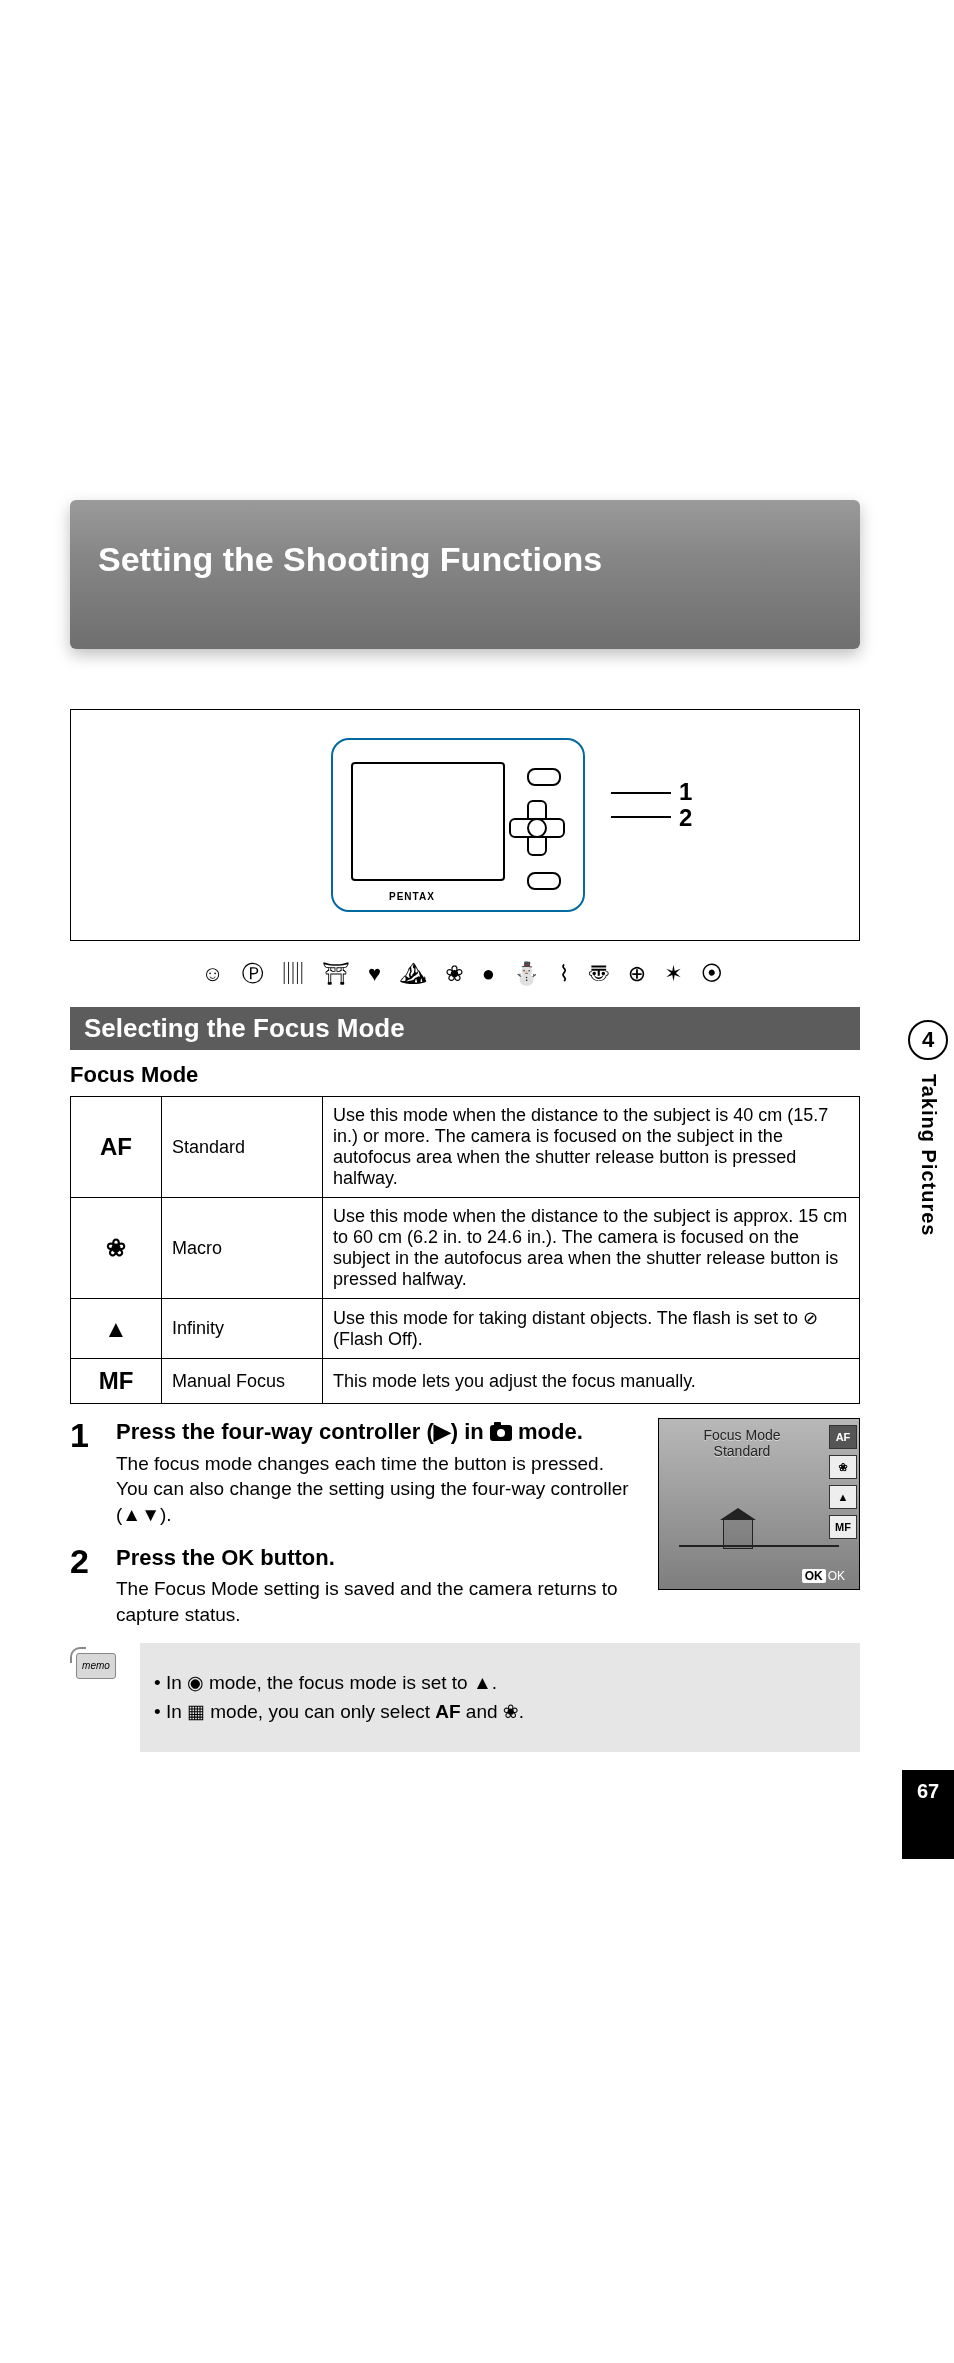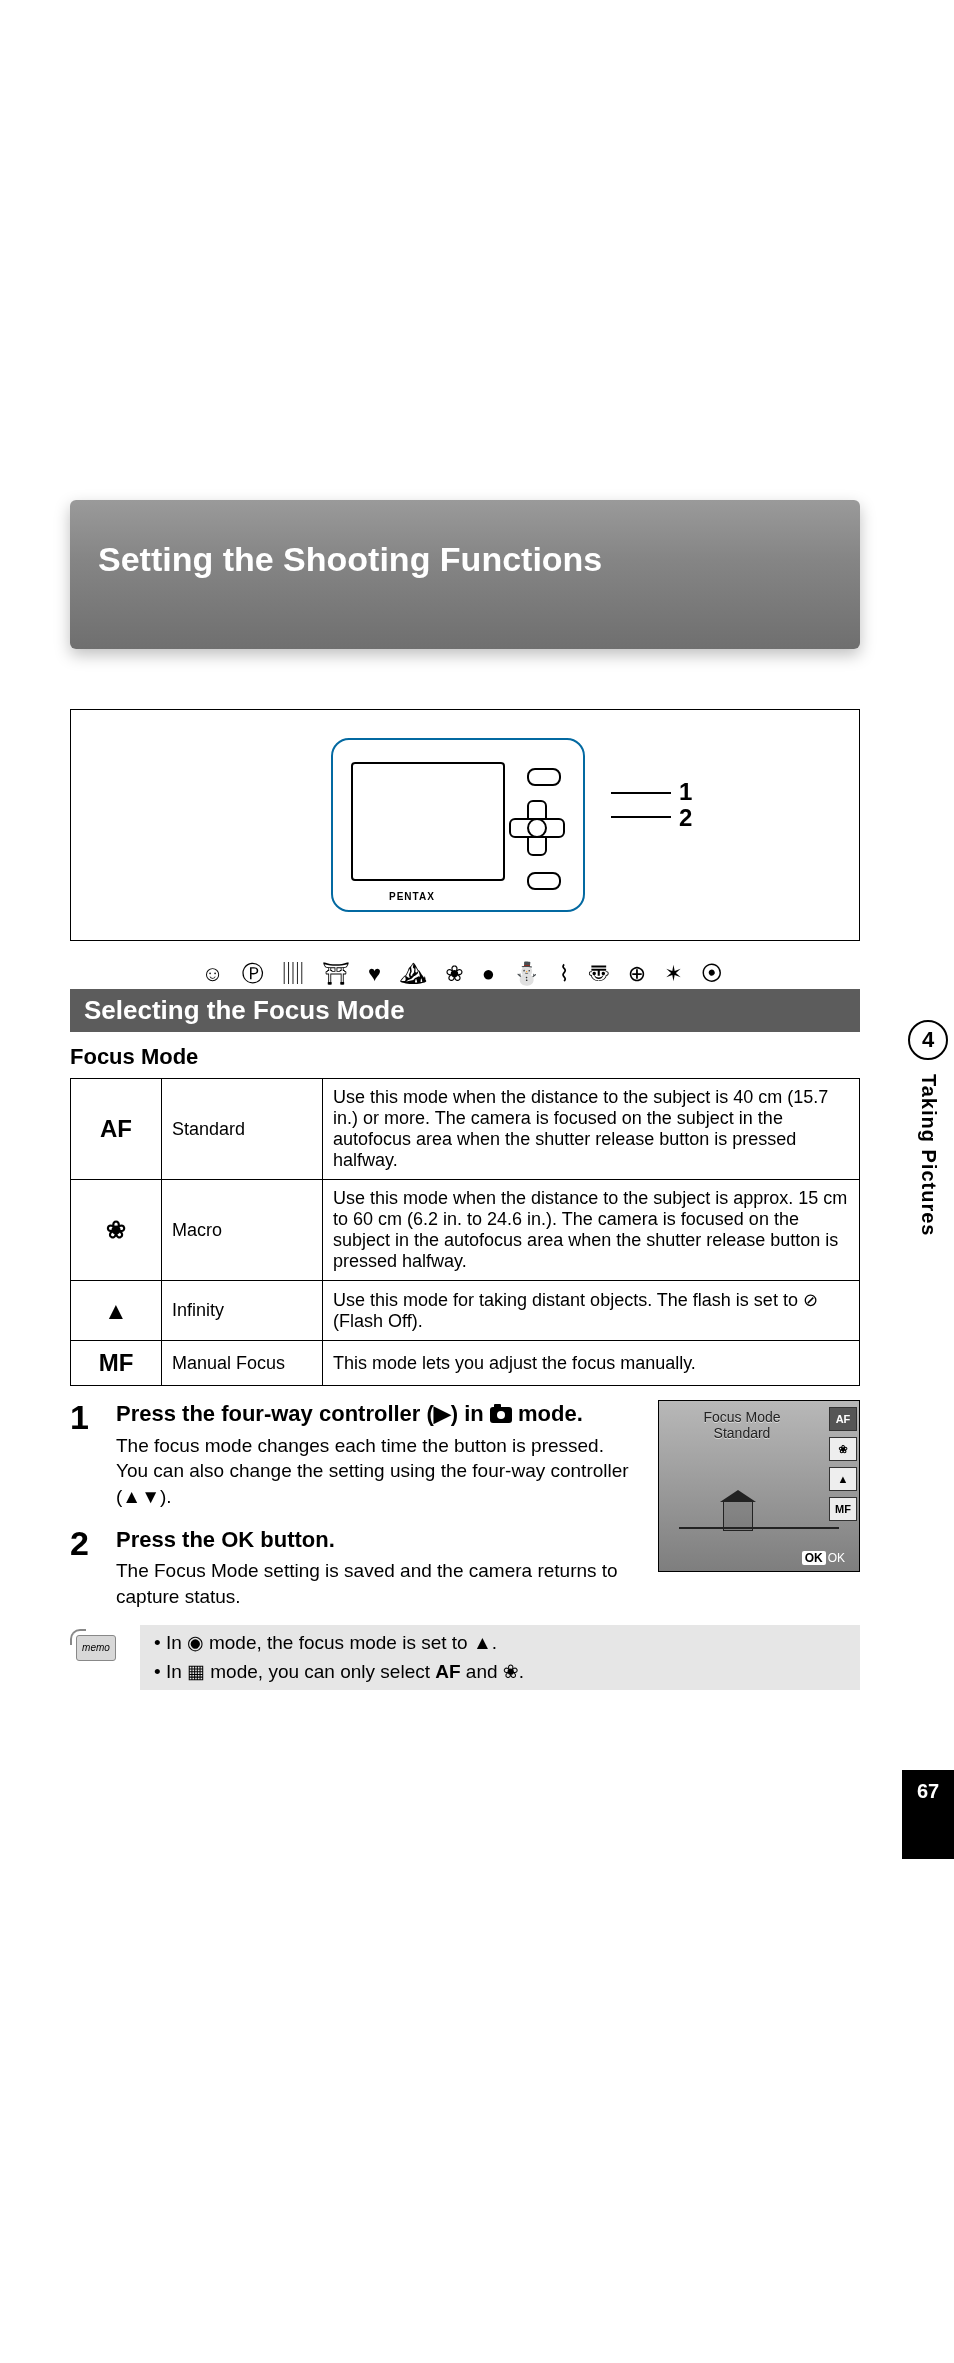--- a/index.html
+++ b/index.html
@@ -82,20 +82,21 @@
     font-size:22px;
     margin-top:18px;
     letter-spacing:6px;
   }
   .section-band {
     background:#5c5c5c;
     color:#fff;
     font-size:26px;
     font-weight:bold;
     padding:6px 14px;
+    margin-top:18px;
   }
   .subhead {
     font-weight:bold;
     font-size:22px;
     margin:12px 0 8px 0;
   }
   table.focus {
     border-collapse:collapse;
     width:100%;
     font-size:18px;
@@ -183,21 +184,21 @@
     position:absolute; left:6px; top:6px; width:38px; height:24px;
     background:#d8d8d8; border:1px solid #888; border-radius:3px;
     font-size:10px; text-align:center; line-height:24px; font-style:italic;
   }
   .memo-icon .curl {
     position:absolute; left:0; top:0; width:14px; height:14px;
     border:2px solid #888; border-right:none; border-bottom:none;
     border-radius:10px 0 0 0;
   }
   .memo-box {
-    flex:1; background:#e6e6e6; padding:4px 14px; font-size:19px; line-height:1.5;
+    flex:1; background:#e6e6e6; padding:26px 14px; font-size:19px; line-height:1.5;
   }
   .memo-box .bullet::before { content:"• "; }
   .refs {
     border:1px solid #000;
     padding:8px 12px;
     margin-top:12px;
     font-size:19px;
     line-height:1.5;
     margin-left:62px;
   }

